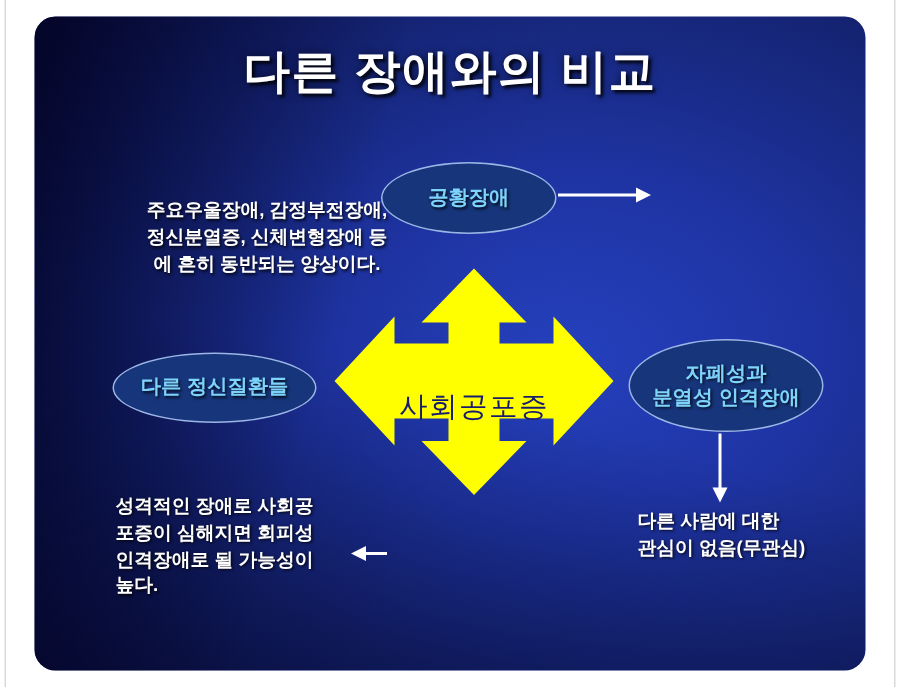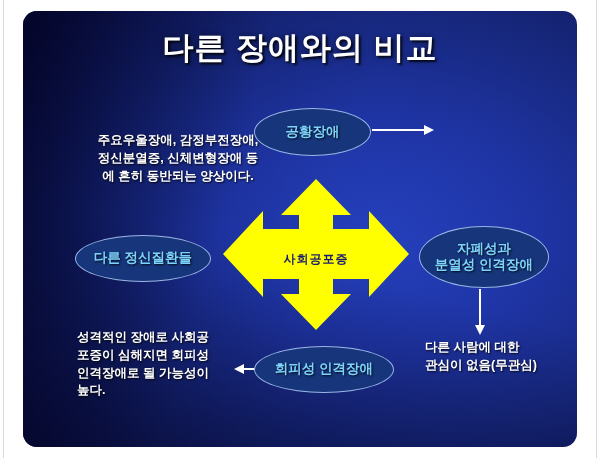--- a/index.html
+++ b/index.html
@@ -159,29 +159,29 @@
     position: absolute;
     left: 196px;
     top: 166px;
     width: 194px;
     height: 155px;
   }
   #cross svg { display: block; width: 194px; height: 155px; }
   #cross-label {
     position: absolute;
     left: 0;
-    top: 5px;
+    top: 16px;
     width: 194px;
     height: 155px;
     display: flex;
     align-items: center;
     justify-content: center;
     color: #181c6e;
-    font-size: 12px;
-    font-weight: bold;
+    font-size: 19px;
+    font-weight: normal;
     letter-spacing: 1px;
     pointer-events: none;
   }
 </style>
 </head>
 <body>
 
 <div id="page">
 
   <div class="page-rule rule-left"></div>
@@ -220,21 +220,20 @@
         <div class="head"></div>
       </div>
 
       <div class="node" id="node-panic">공황장애</div>
 
       <div class="node" id="node-autistic" style="white-space: pre-line;">자폐성과
 분열성 인격장애</div>
 
       <div class="node" id="node-other">다른 정신질환들</div>
 
-      <div class="node" id="node-avoid">회피성 인격장애</div>
 
       <div id="cross">
         <svg viewBox="0 0 194 155" xmlns="http://www.w3.org/2000/svg" aria-hidden="true">
           <polygon points="97,2 132,38 114,38 114,52 150,52 150,34 190,77 150,120 150,102 114,102 114,117 132,117 97,153 62,117 80,117 80,102 44,102 44,120 4,77 44,34 44,52 80,52 80,38 62,38" fill="#ffff00"></polygon>
         </svg>
         <div id="cross-label">사회공포증</div>
       </div>
 
     </div>
   </div>

